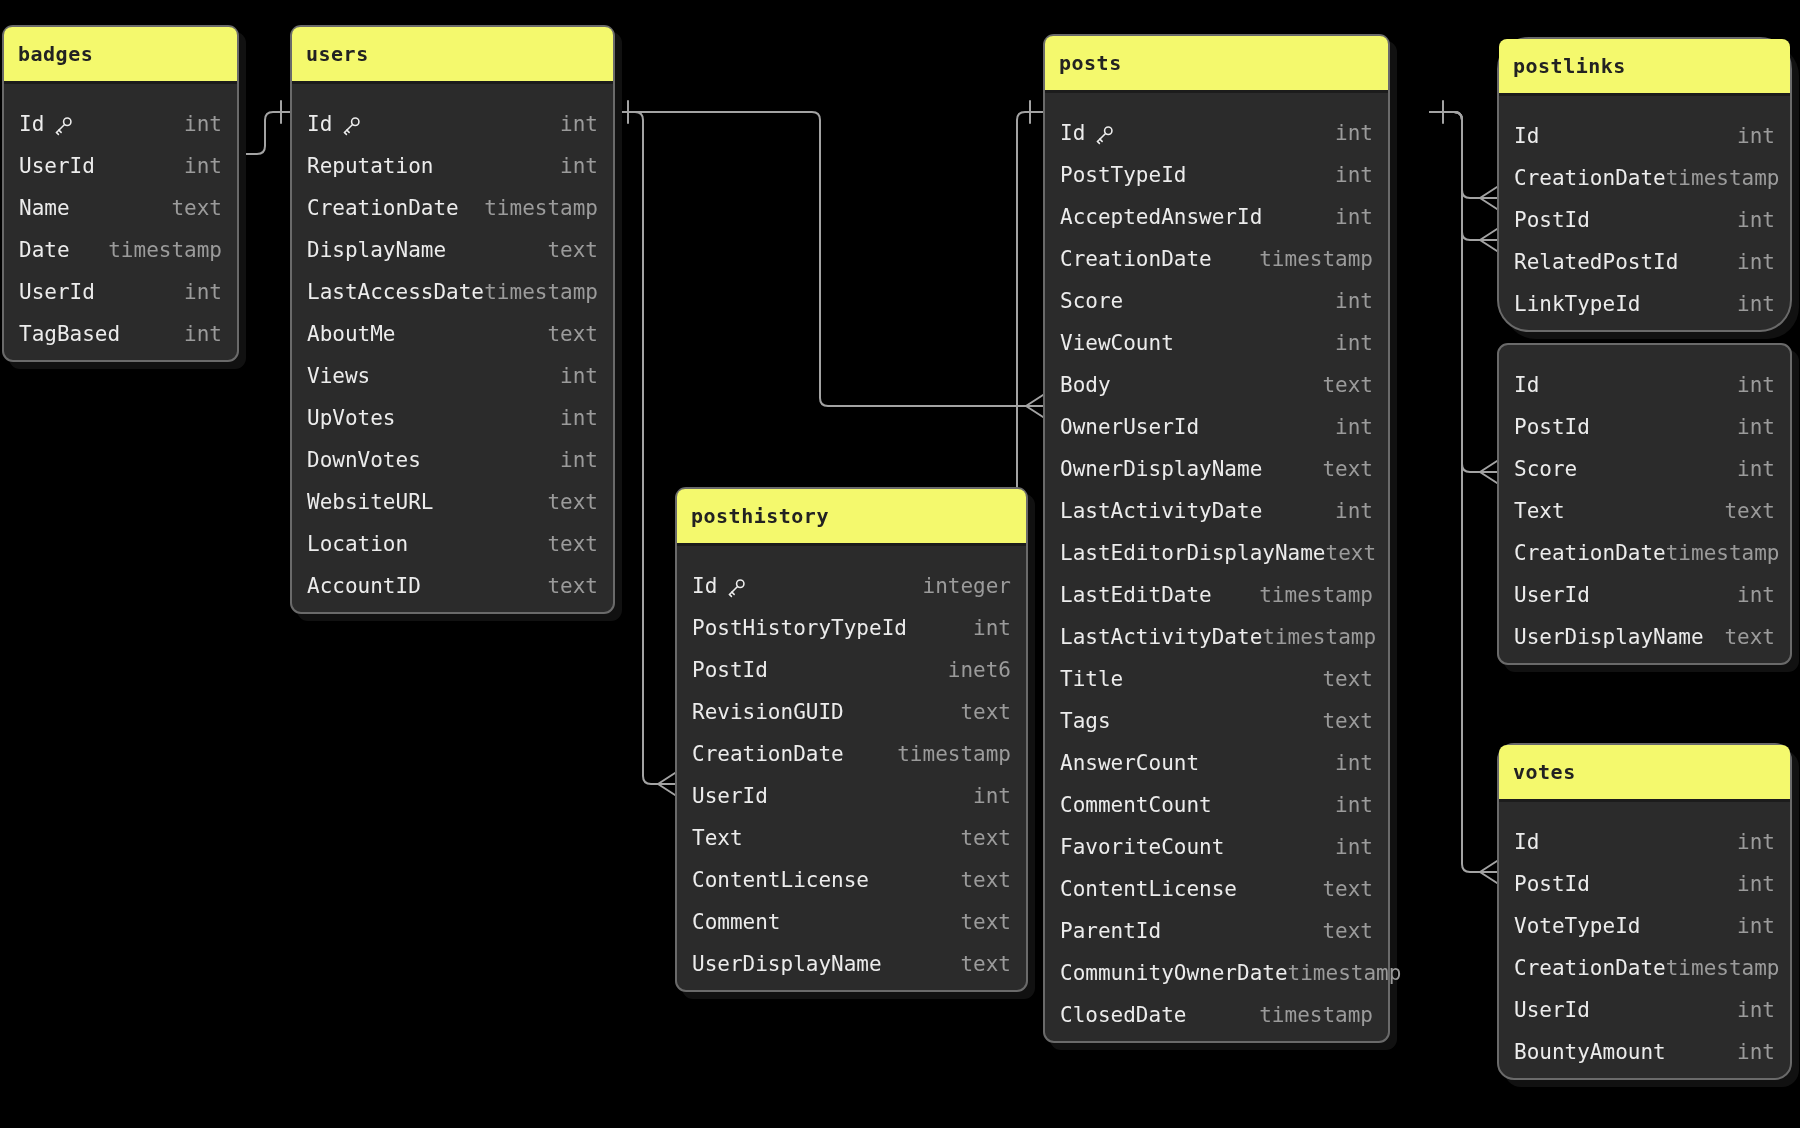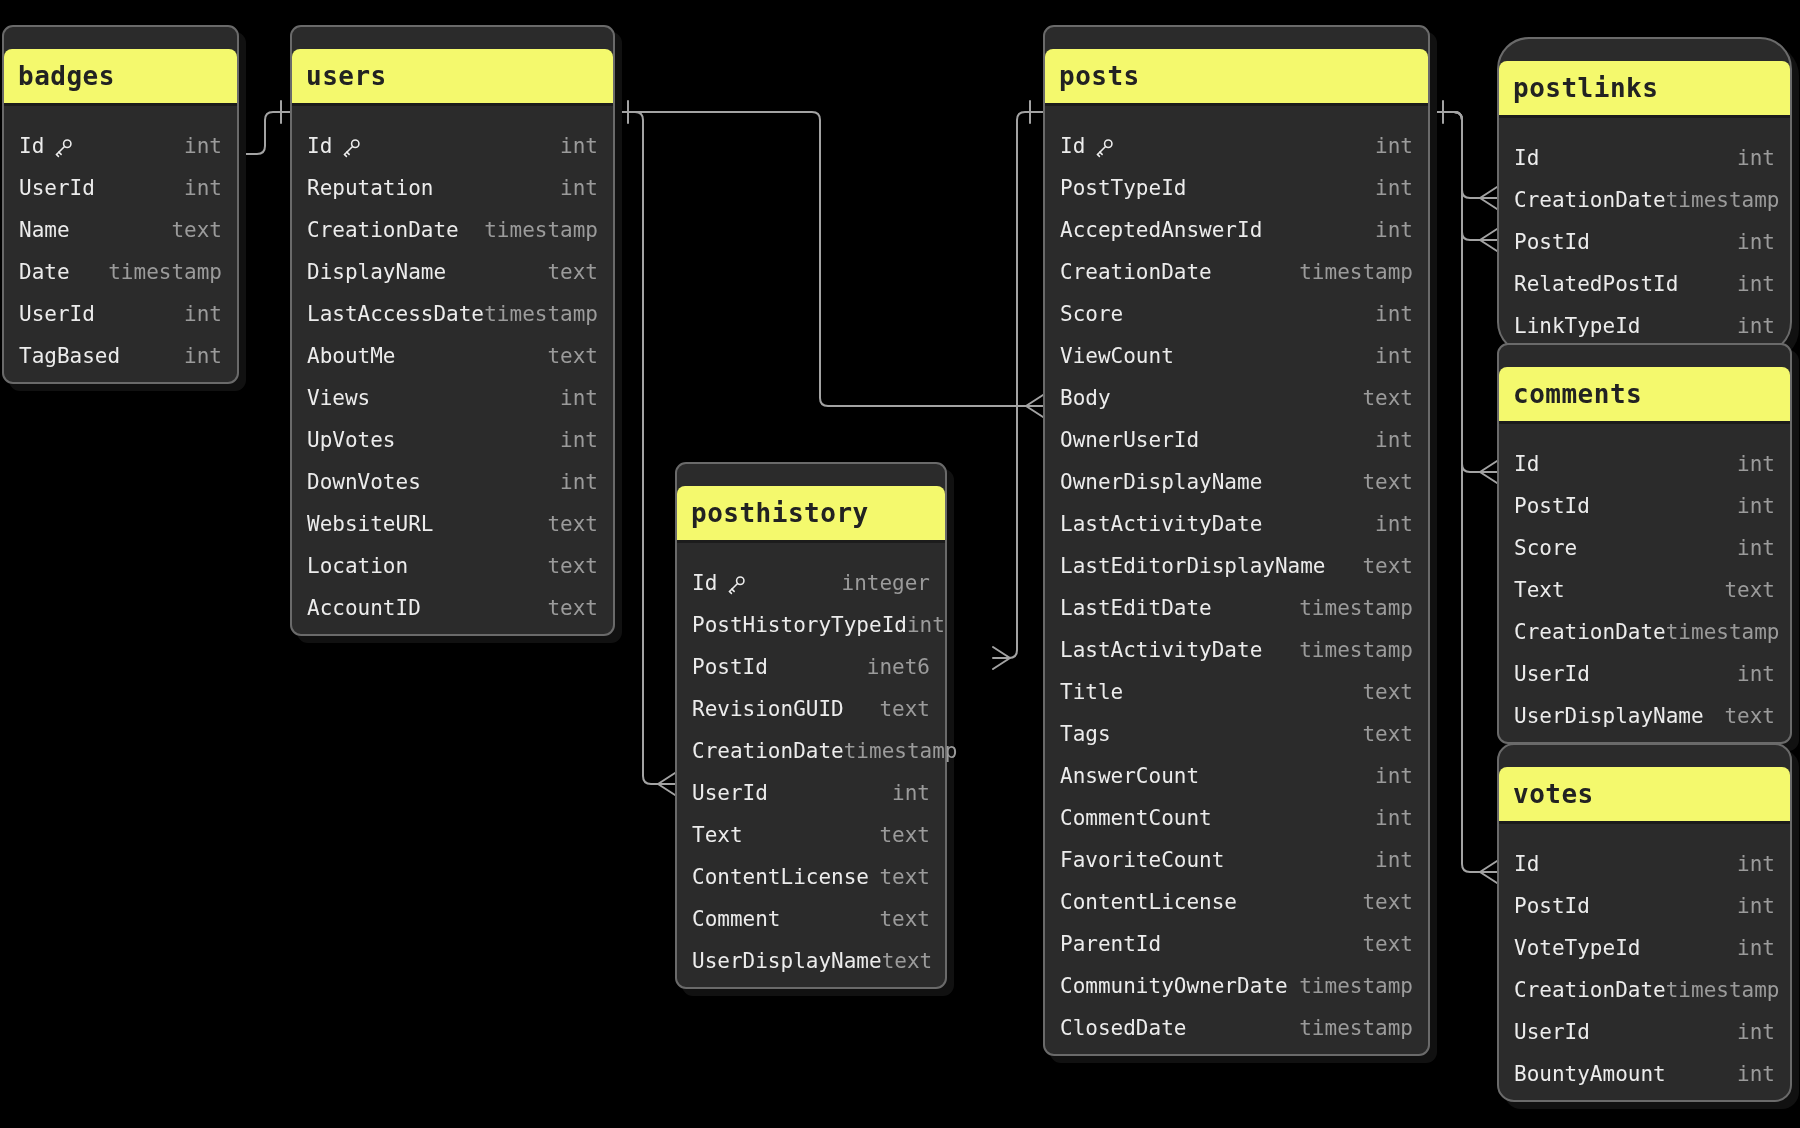--- a/index.html
+++ b/index.html
@@ -16,23 +16,22 @@
     border-radius:11px;
     box-shadow:7px 7px 0 #111111;
   }
   .thead{
     height:54px;border-radius:8px 8px 0 0;
     background:var(--accent);
     border-bottom:3px solid #1c1c1c;
     display:flex;align-items:center;
     padding:0 14px;
     color:var(--header-text);
-    font-size:26px;font-weight:bold;
+    font-size:20px;font-weight:bold;
     letter-spacing:0.5px;
-    margin-top:22px;
   }
   .rows{padding:19px 0 5px 0;}
   .frow{
     height:42px;display:flex;align-items:center;
     padding:0 15px;font-size:21px;
   }
   .fname{
     color:var(--field-text);
     display:flex;align-items:center;gap:9px;white-space:nowrap;
   }
@@ -193,21 +192,21 @@
           <span class="ftype">text</span>
         </div>
         <div class="frow">
           <span class="fname">
             <span>AccountID</span>
           </span>
           <span class="ftype">text</span>
         </div>
       </div>
     </div>
-    <div class="table" style="left: 675px; top: 462px; width: 272px;">
+    <div class="table" style="left: 675px; top: 487px; width: 353px;">
       <div class="thead">
         <span>posthistory</span>
       </div>
       <div class="rows">
         <div class="frow">
           <span class="fname">
             <span>Id</span>
             <svg class="key-icon" width="21" height="21" viewBox="0 0 24 24" fill="none" stroke="#ececec" stroke-width="1.8" stroke-linecap="round" stroke-linejoin="round">
               <circle cx="16.3" cy="7.7" r="4.2"></circle>
               <path d="M13.2 10.8 L4 20"></path>
@@ -266,21 +265,21 @@
           <span class="ftype">text</span>
         </div>
         <div class="frow">
           <span class="fname">
             <span>UserDisplayName</span>
           </span>
           <span class="ftype">text</span>
         </div>
       </div>
     </div>
-    <div class="table" style="left: 1043px; top: 25px; width: 387px;">
+    <div class="table" style="left: 1043px; top: 34px; width: 347px;">
       <div class="thead">
         <span>posts</span>
       </div>
       <div class="rows">
         <div class="frow">
           <span class="fname">
             <span>Id</span>
             <svg class="key-icon" width="21" height="21" viewBox="0 0 24 24" fill="none" stroke="#ececec" stroke-width="1.8" stroke-linecap="round" stroke-linejoin="round">
               <circle cx="16.3" cy="7.7" r="4.2"></circle>
               <path d="M13.2 10.8 L4 20"></path>
@@ -449,23 +448,20 @@
         </div>
         <div class="frow">
           <span class="fname">
             <span>LinkTypeId</span>
           </span>
           <span class="ftype">int</span>
         </div>
       </div>
     </div>
     <div class="table" style="left: 1497px; top: 343px; width: 295px;">
-      <div class="thead">
-        <span>comments</span>
-      </div>
       <div class="rows">
         <div class="frow">
           <span class="fname">
             <span>Id</span>
           </span>
           <span class="ftype">int</span>
         </div>
         <div class="frow">
           <span class="fname">
             <span>PostId</span>

